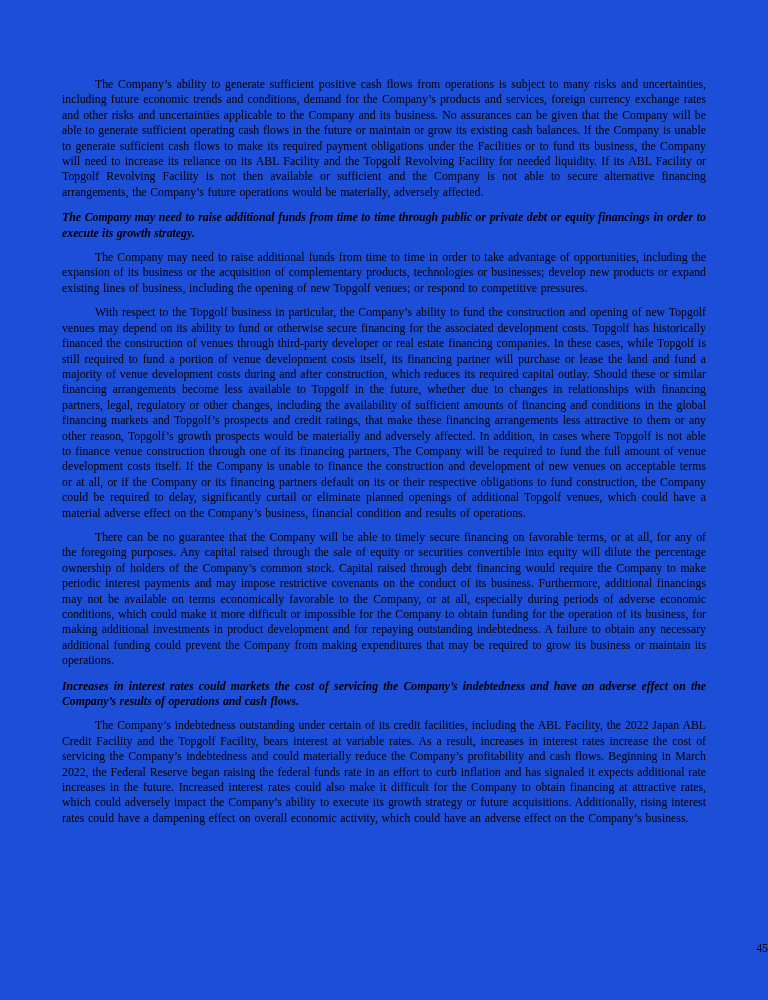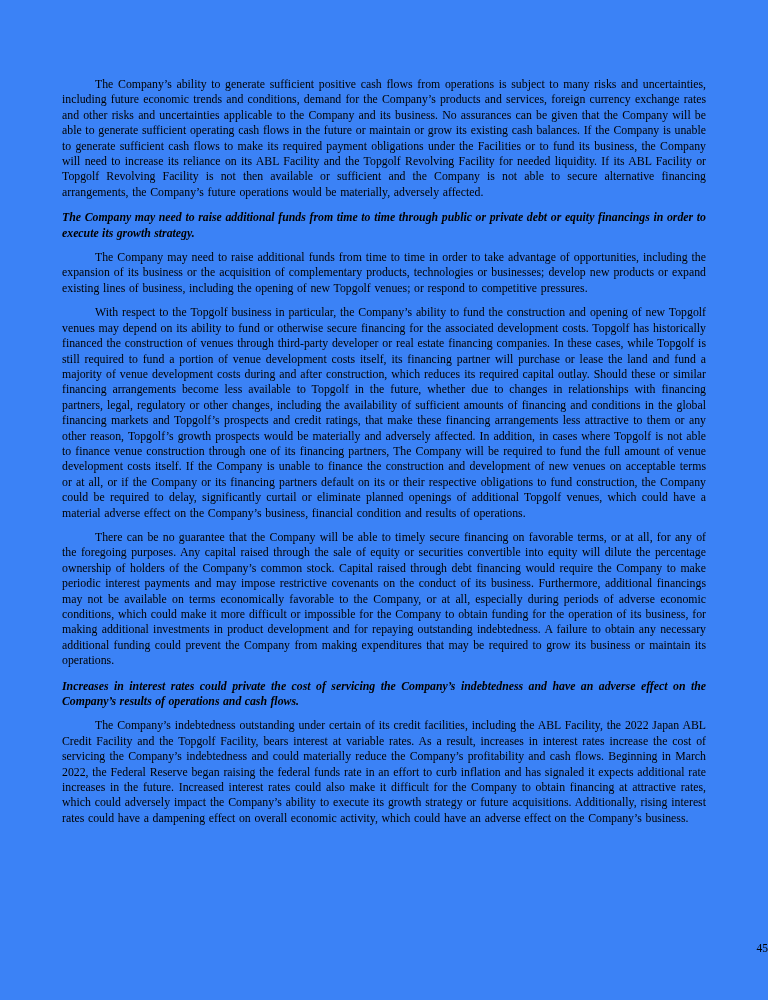--- a/index.html
+++ b/index.html
@@ -4,21 +4,21 @@
 <style>
   html, body {
     margin: 0;
     padding: 0;
     background: #ffffff;
   }
   .page {
     position: relative;
     width: 768px;
     height: 1000px;
-    background: #3b82f6;
+    background: #1d4ed8;
     color: #000000;
     font-family: "Liberation Serif", "DejaVu Serif", serif;
     overflow: hidden;
     box-sizing: border-box;
   }
   .content {
     position: absolute;
     left: 62px;
     right: 62px;
     top: 77px;
@@ -57,19 +57,19 @@
 </head>
 <body>
 
 <div class="page">
   <div class="content">
     <p class="para first">The Company’s ability to generate sufficient positive cash flows from operations is subject to many risks and uncertainties, including future economic trends and conditions, demand for the Company’s products and services, foreign currency exchange rates and other risks and uncertainties applicable to the Company and its business. No assurances can be given that the Company will be able to generate sufficient operating cash flows in the future or maintain or grow its existing cash balances. If the Company is unable to generate sufficient cash flows to make its required payment obligations under the Facilities or to fund its business, the Company will need to increase its reliance on its ABL Facility and the Topgolf Revolving Facility for needed liquidity. If its ABL Facility or Topgolf Revolving Facility is not then available or sufficient and the Company is not able to secure alternative financing arrangements, the Company’s future operations would be materially, adversely affected.</p>
     <p class="heading">The Company may need to raise additional funds from time to time through public or private debt or equity financings in order to execute its growth strategy.</p>
     <p class="para">The Company may need to raise additional funds from time to time in order to take advantage of opportunities, including the expansion of its business or the acquisition of complementary products, technologies or businesses; develop new products or expand existing lines of business, including the opening of new Topgolf venues; or respond to competitive pressures.</p>
     <p class="para">With respect to the Topgolf business in particular, the Company’s ability to fund the construction and opening of new Topgolf venues may depend on its ability to fund or otherwise secure financing for the associated development costs. Topgolf has historically financed the construction of venues through third-party developer or real estate financing companies. In these cases, while Topgolf is still required to fund a portion of venue development costs itself, its financing partner will purchase or lease the land and fund a majority of venue development costs during and after construction, which reduces its required capital outlay. Should these or similar financing arrangements become less available to Topgolf in the future, whether due to changes in relationships with financing partners, legal, regulatory or other changes, including the availability of sufficient amounts of financing and conditions in the global financing markets and Topgolf’s prospects and credit ratings, that make these financing arrangements less attractive to them or any other reason, Topgolf’s growth prospects would be materially and adversely affected. In addition, in cases where Topgolf is not able to finance venue construction through one of its financing partners, The Company will be required to fund the full amount of venue development costs itself. If the Company is unable to finance the construction and development of new venues on acceptable terms or at all, or if the Company or its financing partners default on its or their respective obligations to fund construction, the Company could be required to delay, significantly curtail or eliminate planned openings of additional Topgolf venues, which could have a material adverse effect on the Company’s business, financial condition and results of operations.</p>
     <p class="para">There can be no guarantee that the Company will be able to timely secure financing on favorable terms, or at all, for any of the foregoing purposes. Any capital raised through the sale of equity or securities convertible into equity will dilute the percentage ownership of holders of the Company’s common stock. Capital raised through debt financing would require the Company to make periodic interest payments and may impose restrictive covenants on the conduct of its business. Furthermore, additional financings may not be available on terms economically favorable to the Company, or at all, especially during periods of adverse economic conditions, which could make it more difficult or impossible for the Company to obtain funding for the operation of its business, for making additional investments in product development and for repaying outstanding indebtedness. A failure to obtain any necessary additional funding could prevent the Company from making expenditures that may be required to grow its business or maintain its operations.</p>
-    <p class="heading">Increases in interest rates could private the cost of servicing the Company’s indebtedness and have an adverse effect on the Company’s results of operations and cash flows.</p>
+    <p class="heading">Increases in interest rates could markets the cost of servicing the Company’s indebtedness and have an adverse effect on the Company’s results of operations and cash flows.</p>
     <p class="para">The Company’s indebtedness outstanding under certain of its credit facilities, including the ABL Facility, the 2022 Japan ABL Credit Facility and the Topgolf Facility, bears interest at variable rates. As a result, increases in interest rates increase the cost of servicing the Company’s indebtedness and could materially reduce the Company’s profitability and cash flows. Beginning in March 2022, the Federal Reserve began raising the federal funds rate in an effort to curb inflation and has signaled it expects additional rate increases in the future. Increased interest rates could also make it difficult for the Company to obtain financing at attractive rates, which could adversely impact the Company’s ability to execute its growth strategy or future acquisitions. Additionally, rising interest rates could have a dampening effect on overall economic activity, which could have an adverse effect on the Company’s business.</p>
   </div>
   <div class="page-footer">
     <span>45</span>
   </div>
 </div>
 
 </body></html>

